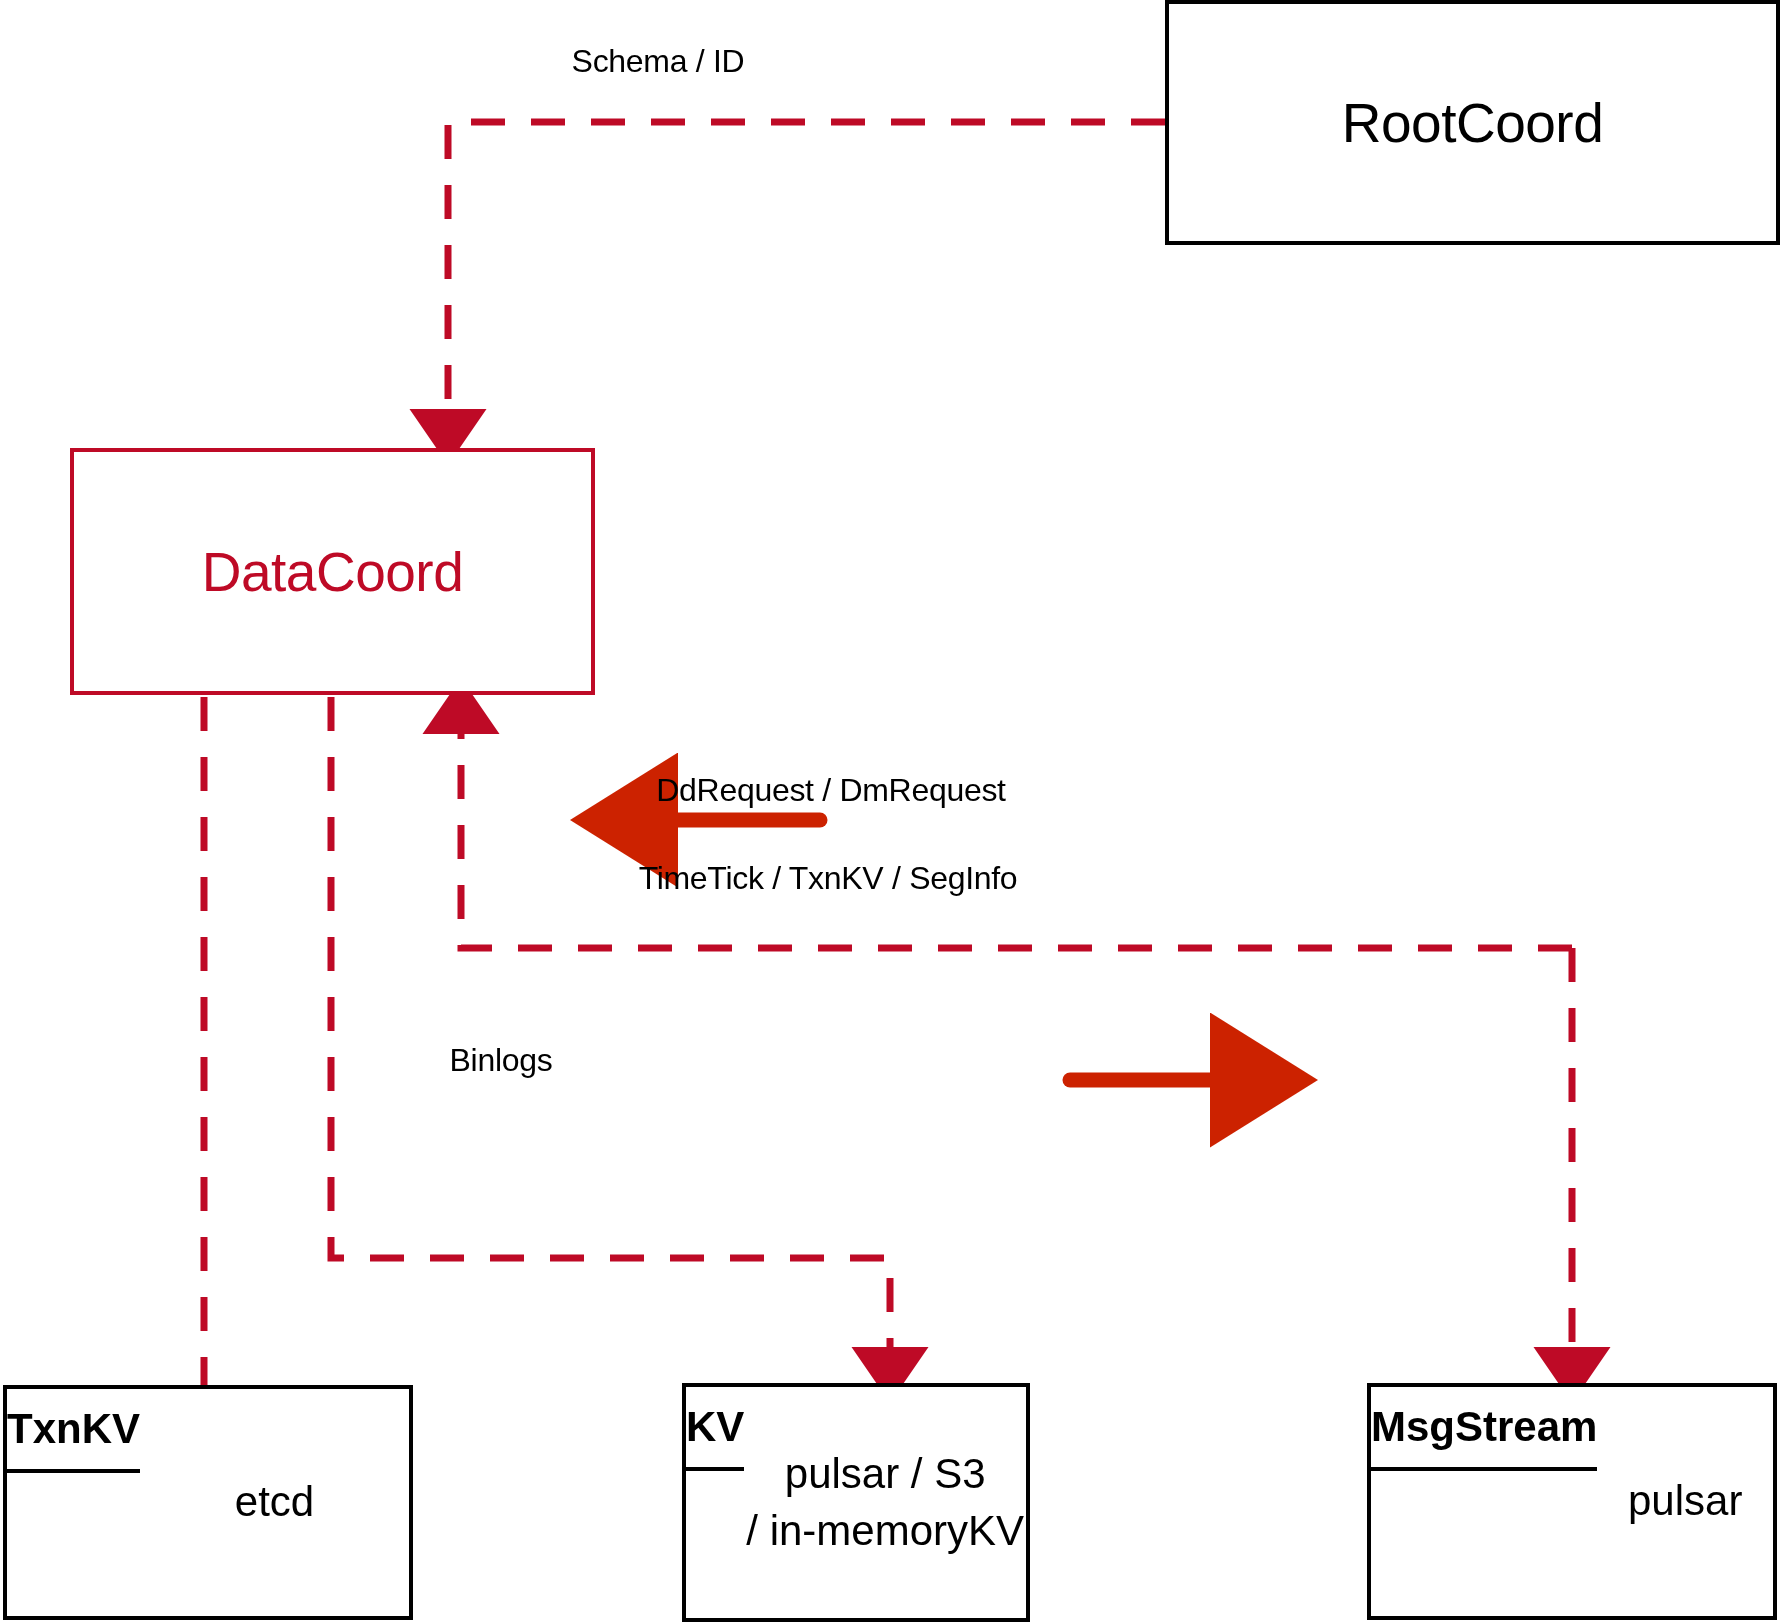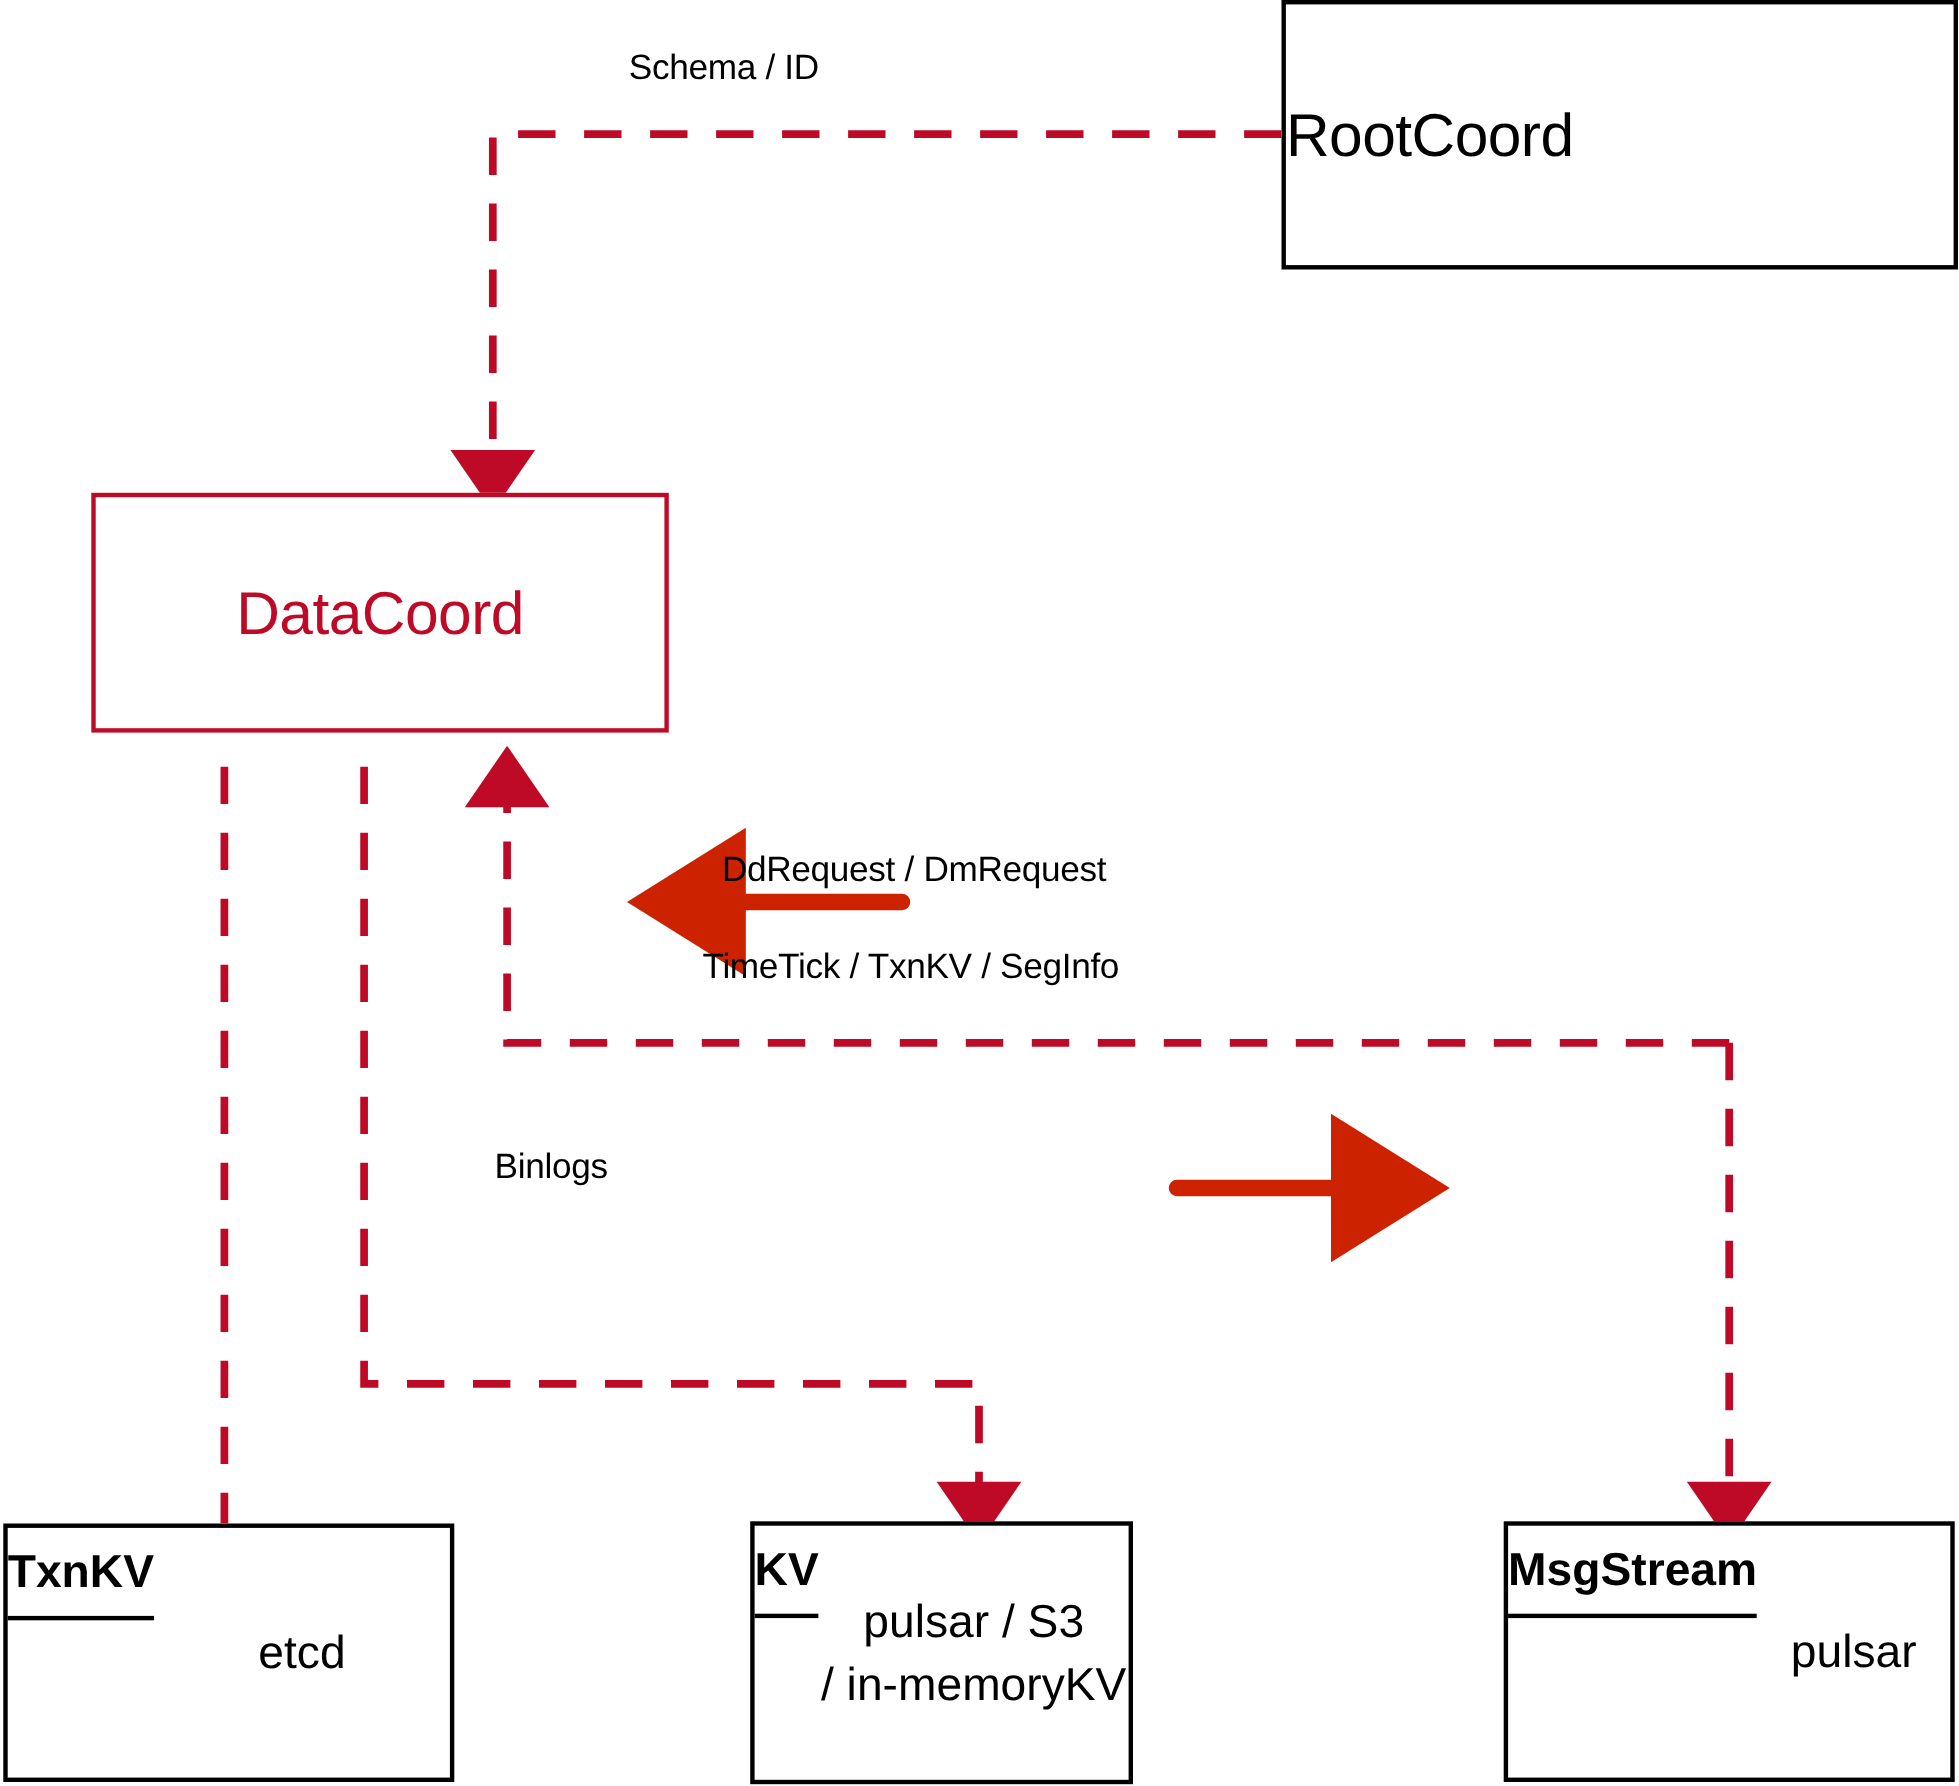--- a/index.html
+++ b/index.html
@@ -25,21 +25,21 @@
   }
   .node {
     position: absolute;
     box-sizing: border-box;
     background: #ffffff;
   }
   .node-plain {
     border: 4px solid #000000;
     display: flex;
     align-items: center;
-    justify-content: flex-start;
+    justify-content: center;
   }
   .node-plain .node-title {
     font-size: 55px;
     color: #000000;
     font-weight: normal;
     letter-spacing: -0.5px;
   }
   .node-accent {
     border: 4px solid #BE0A26;
     display: flex;
@@ -132,21 +132,21 @@
 
     <g>
       <path d="M1070,1080 L1228,1080" fill="none" stroke="#CC2200" stroke-width="15" stroke-linecap="round" marker-end="url(#ahSolid)"></path>
     </g>
   </svg>
 
   <div class="node node-plain" style="left:1165px; top:0px; width:615px; height:245px;">
     <span class="node-title">RootCoord</span>
   </div>
 
-  <div class="node node-accent" style="left:70px; top:448px; width:525px; height:218px;margin-left:13px;">
+  <div class="node node-accent" style="left:70px; top:448px; width:525px; height:247px;">
     <span class="node-title">DataCoord</span>
   </div>
 
   <div class="node node-split" style="left:3px; top:1385px; width:410px; height:235px;">
     <div class="split-head" style="height:84px;">TxnKV</div>
     <div class="split-body">
       <div>etcd</div>
     </div>
   </div>
 

